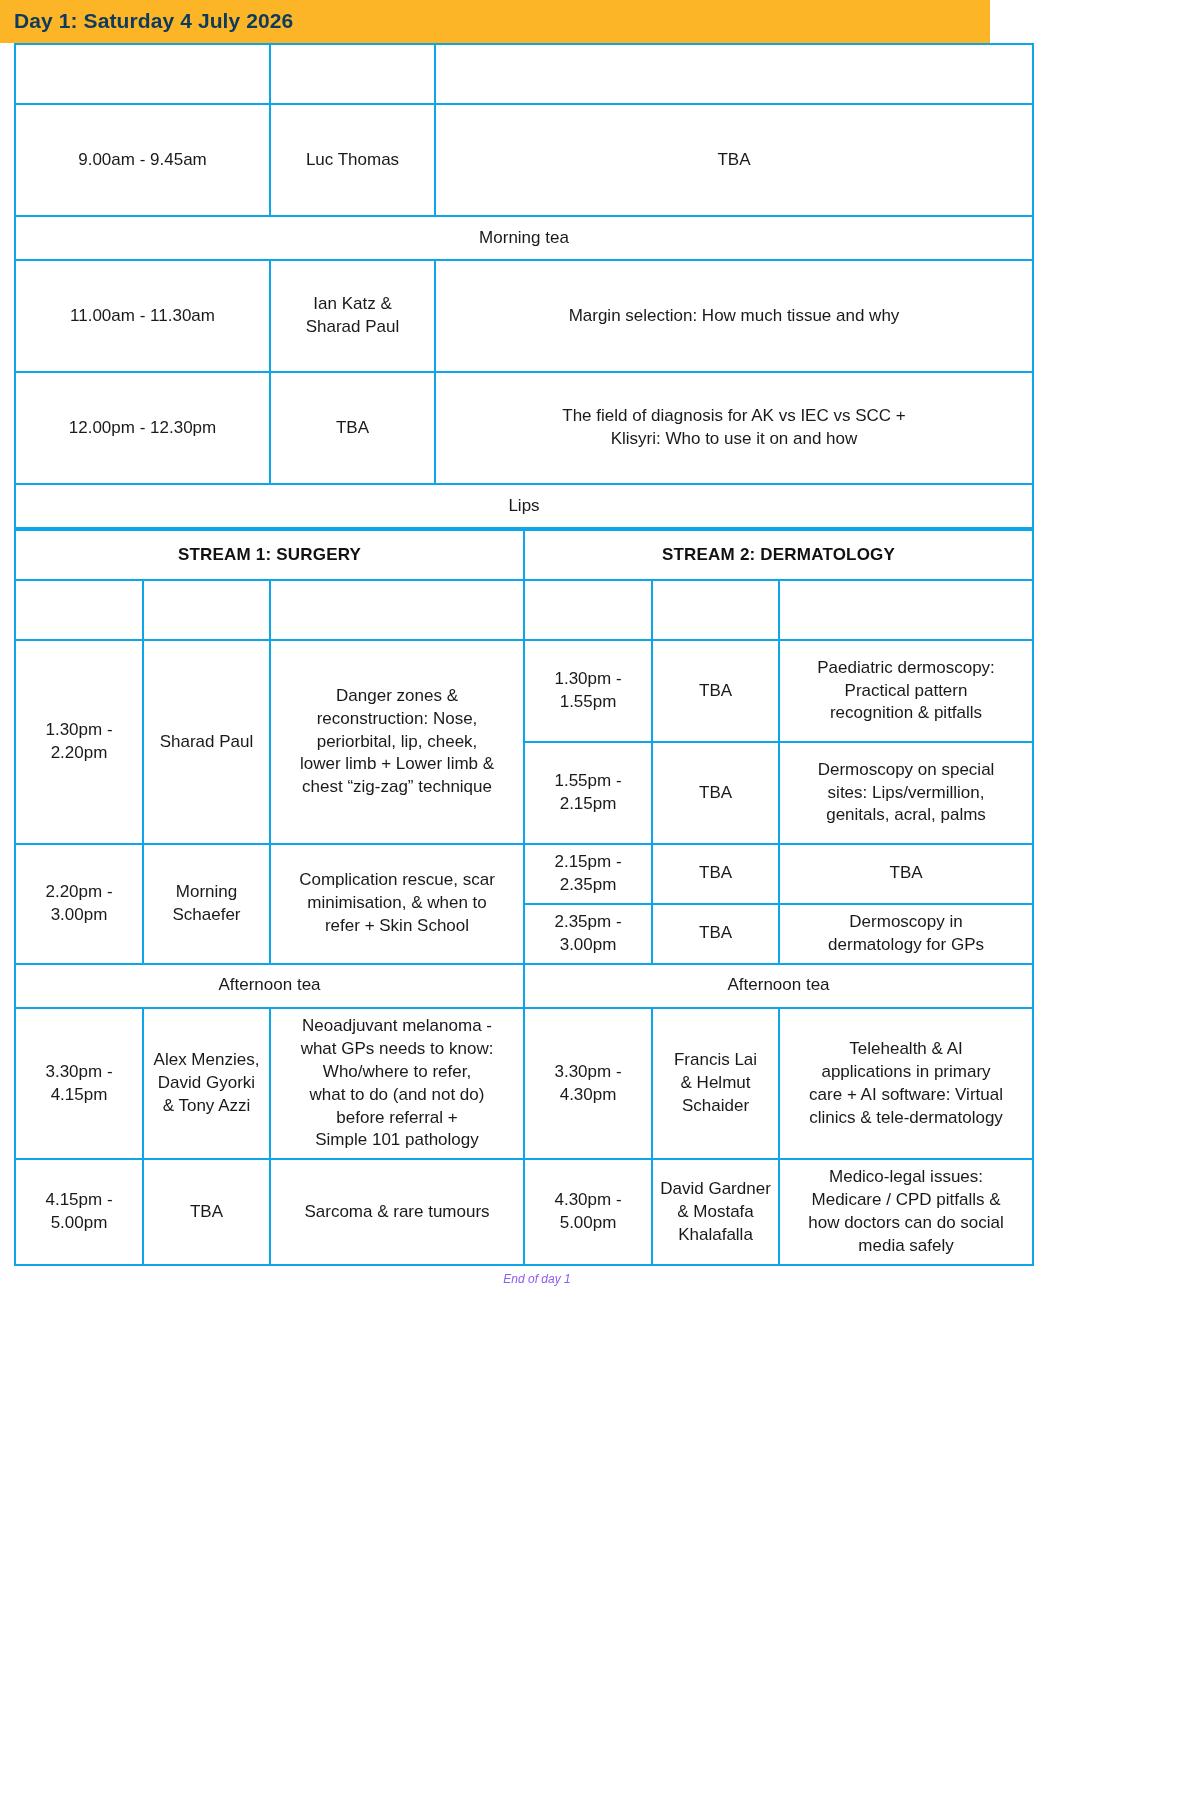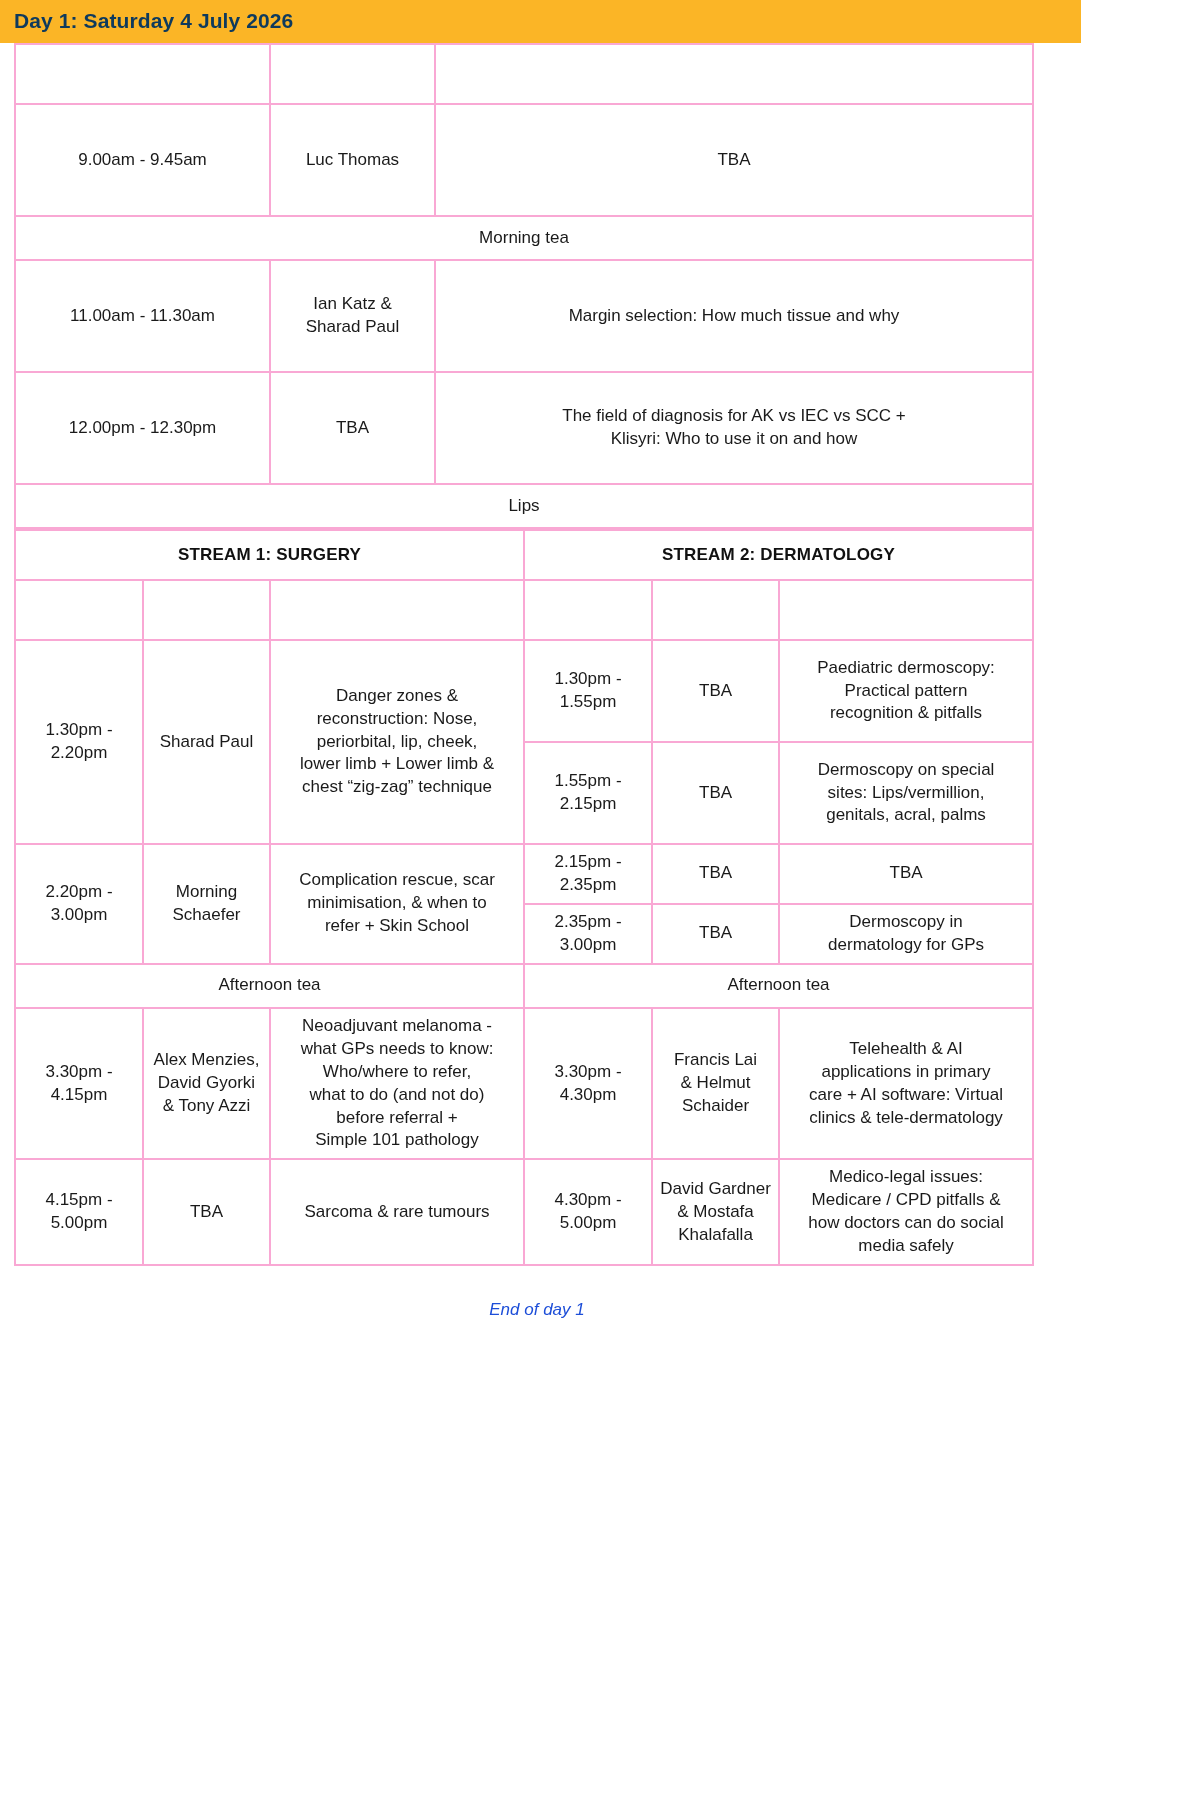--- a/index.html
+++ b/index.html
@@ -19,35 +19,35 @@
     position: relative;
   }
   
   .day-banner {
     background: #FBB526;
     color: #0E3A5D;
     font-weight: bold;
     font-size: 21px;
     padding: 9px 0 10px 14px;
     letter-spacing: 0.1px;
-    width: 1081px;
+    width: 990px;
     box-sizing: border-box;
   }
   .table-wrap {
     padding: 0 14px 0 14px;
     box-sizing: border-box;
     width: 1046px;
   }
   table.sched {
     border-collapse: collapse;
     width: 1018px;
     table-layout: fixed;
   }
   table.sched td, table.sched th {
-    border: 2px solid #f9a8d4;
+    border: 2px solid #0ea5e9;
     vertical-align: middle;
     text-align: center;
     font-size: 17px;
     line-height: 1.35;
     padding: 6px 6px;
     background: #ffffff;
   }
   th.hdr {
     background: #0E3A5D;
     color: #ffffff;
@@ -73,23 +73,23 @@
     height: 36px;
     letter-spacing: 0.2px;
     padding: 4px;
     margin-left: 33px;
   }
   td.tall { height: 98px; }
   td.sess { height: 88px; }
   .footer {
     text-align: center;
     font-style: italic;
-    font-size: 17px;
-    padding-top: 34px;
-    color: #1d4ed8;
+    font-size: 12px;
+    padding-top: 6px;
+    color: #8b5cf6;
     width: 1046px;
     box-sizing: border-box;
   }
   
   col.c-time  { width: 255px; }
   col.c-spk   { width: 165px; }
   col.c-top   { width: 598px; }
   
   col.s-time  { width: 128px; }
   col.s-spk   { width: 127px; }

